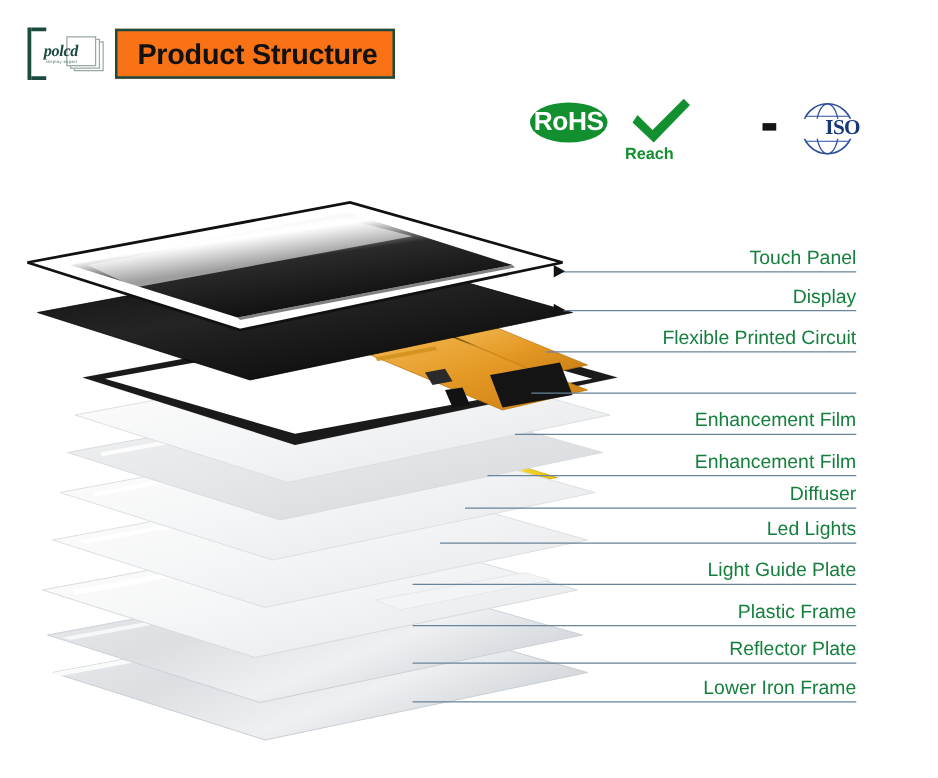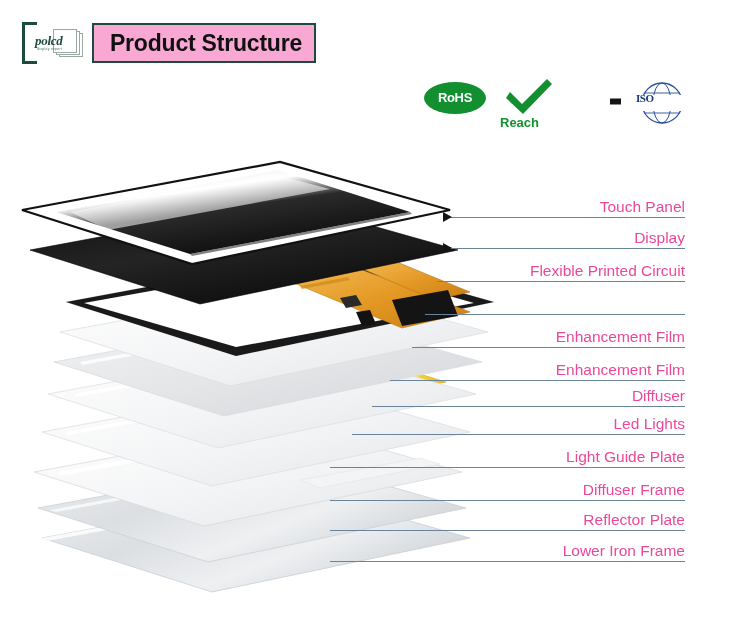--- a/index.html
+++ b/index.html
@@ -39,66 +39,66 @@
     font-size:13px;color:#1b4a3f;letter-spacing:-0.3px;z-index:5;
     font-family:"Liberation Serif", serif;
     text-align:center;
   }
   .logo-tag{
     position:absolute;left:2px;top:19px;font-size:3.4px;color:#4a6b62;
     letter-spacing:0.3px;z-index:5;white-space:nowrap;
   }
   .title-frame{
     position:absolute;left:92px;top:23px;width:224px;height:40px;
-    border:2px solid #1b4a3f;box-sizing:border-box;background:#f9a8d4;
+    border:2px solid #1b4a3f;box-sizing:border-box;background:#f97316;
   }
   .title-text{
     position:absolute;left:0;top:0;width:224px;height:36px;line-height:36px;
     text-align:center;font-size:23px;font-weight:bold;color:#111;
     letter-spacing:-0.2px;
   }
 
   
   .certs{position:absolute;left:424px;top:78px;width:270px;height:56px;}
   .cert{position:absolute;}
   .cert-rohs{left:0;top:4px;width:62px;height:32px;}
   .rohs-oval{
     position:absolute;left:0;top:0;width:62px;height:32px;border-radius:50%;
     background:#12902f;
   }
   .rohs-txt{
     position:absolute;left:0;top:0;width:62px;height:32px;line-height:32px;
-    text-align:center;color:#ffffff;font-size:13px;font-weight:bold;
+    text-align:center;color:#ffffff;font-size:21px;font-weight:bold;
     letter-spacing:-0.3px;
   }
   .cert-reach{left:76px;top:0px;width:58px;height:52px;}
   .reach-txt{
     position:absolute;left:0;bottom:0;width:58px;text-align:left;
     font-size:13px;font-weight:bold;color:#12902f;
   }
   .cert-ce{left:142px;top:4px;width:62px;height:40px;}
   .cert-iso{left:212px;top:2px;width:52px;height:46px;}
   .iso-txt{
-    position:absolute;left:0;top:12px;width:52px;text-align:left;
-    font-size:11px;font-weight:bold;color:#16377a;font-family:"Liberation Serif", serif;
+    position:absolute;left:0;top:12px;width:52px;text-align:right;
+    font-size:17px;font-weight:bold;color:#16377a;font-family:"Liberation Serif", serif;
     letter-spacing:-0.5px;
   }
 
   
   .diagram{position:absolute;left:0;top:60px;width:500px;height:540px;}
 
   
   .callouts{position:absolute;left:0;top:0;width:750px;height:622px;}
   .callout{position:absolute;height:22px;}
   .callout .lead{
     position:absolute;left:0;bottom:0;height:1px;background:#68839a;width:100%;
   }
   .callout .lbl{
     position:absolute;right:0;bottom:2px;
-    font-size:15.5px;color:#ec4899;white-space:nowrap;line-height:18px;
+    font-size:15.5px;color:#15803d;white-space:nowrap;line-height:18px;
   }
   .arrowhead{
     position:absolute;width:0;height:0;
     border-top:5px solid transparent;border-bottom:5px solid transparent;
     border-left:9px solid #141414;
   }
 </style>
 </head>
 <body>
 
@@ -325,21 +325,21 @@
       <div class="lbl">Led Lights</div>
     </div>
 
     <div class="callout" style="left:330px;top:446px;width:355px;">
       <div class="lead"></div>
       <div class="lbl">Light Guide Plate</div>
     </div>
 
     <div class="callout" style="left:330px;top:479px;width:355px;">
       <div class="lead"></div>
-      <div class="lbl">Diffuser Frame</div>
+      <div class="lbl">Plastic Frame</div>
     </div>
 
     <div class="callout" style="left:330px;top:509px;width:355px;">
       <div class="lead"></div>
       <div class="lbl">Reflector Plate</div>
     </div>
 
     <div class="callout" style="left:330px;top:540px;width:355px;">
       <div class="lead"></div>
       <div class="lbl">Lower Iron Frame</div>

